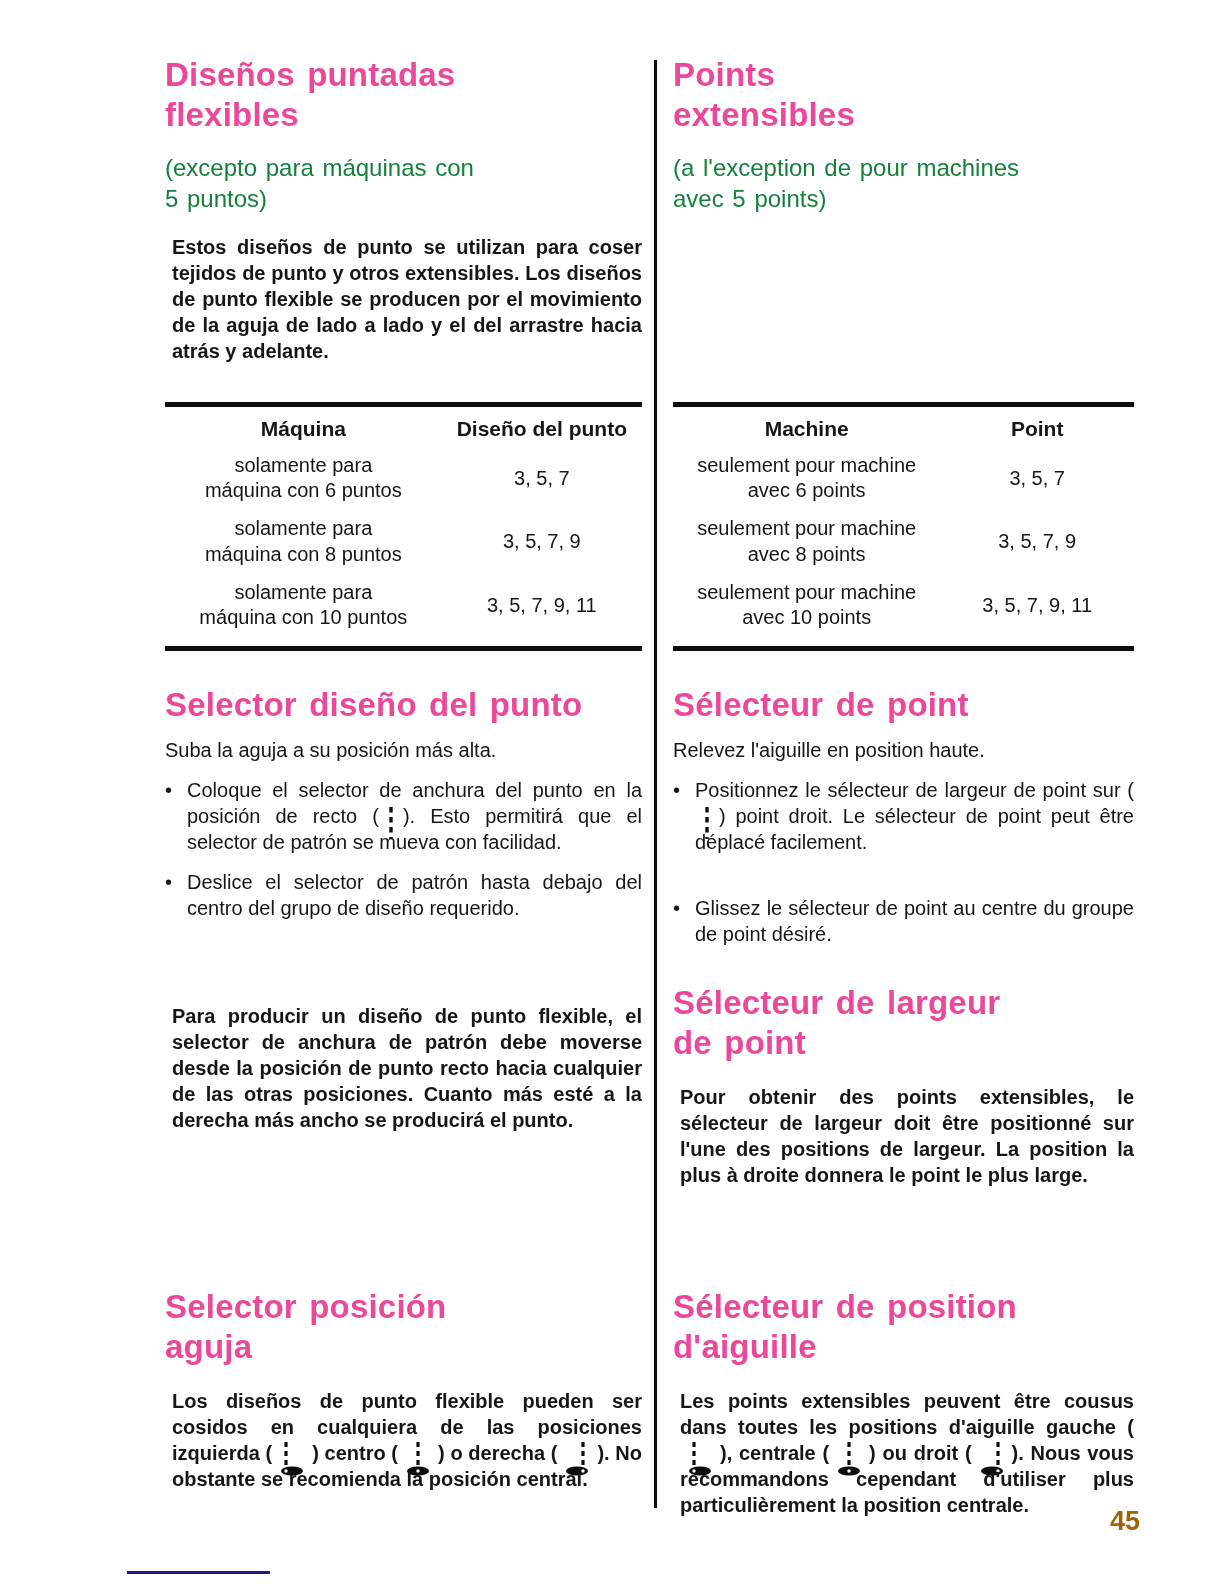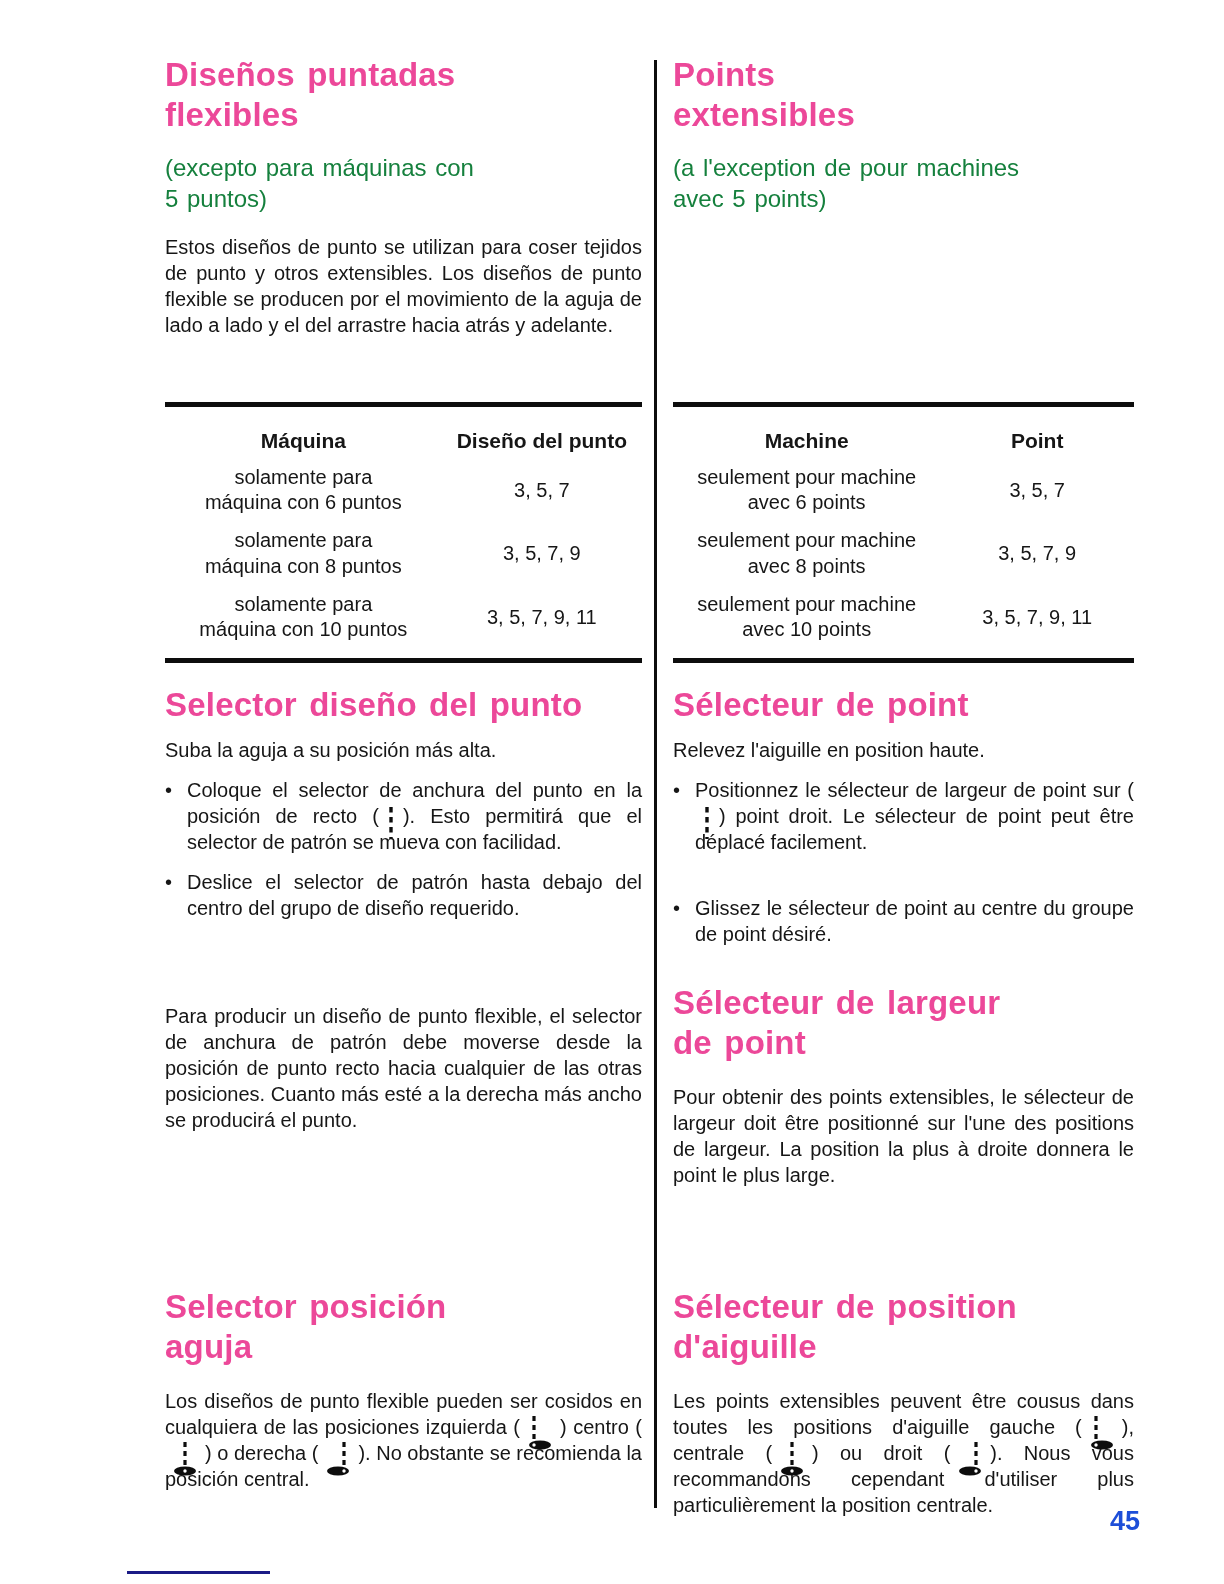--- a/index.html
+++ b/index.html
@@ -26,29 +26,30 @@
 
   h1{
     margin:0;font-size:33px;line-height:1.22;font-weight:700;
     letter-spacing:0.2px;word-spacing:3px;white-space:pre-line;color:#ec4899;
   }
   h2{
     margin:16px 0 2px 0;font-size:24px;line-height:1.3;font-weight:400;
     word-spacing:2px;white-space:pre-line;color:#15803d;
   }
   p.body{
-    margin:20px 0 0 0;font-size:20px;line-height:1.3;
+    margin:20px 0 0 7px;font-size:20px;line-height:1.3;
     text-align:justify;
+    font-weight:bold;
   }
   p.lead{margin:12px 0 0 0;font-size:20px;line-height:1.3;}
 
   
   .tbl{
     border-top:5px solid #0d0d0d;border-bottom:5px solid #0d0d0d;
-    padding:22px 0 16px 0;
+    padding:10px 0 16px 0;
     display:grid;grid-template-columns:58% 42%;
     row-gap:13px;
   }
   .tbl .th{font-weight:700;font-size:21px;text-align:center;line-height:1.1;}
   .tbl .cell-machine{
     font-size:20px;line-height:1.26;text-align:center;white-space:pre-line;
   }
   .tbl .cell-stitches{
     font-size:20px;text-align:center;align-self:center;
   }
@@ -63,21 +64,21 @@
   .bullets .btxt{flex:1;font-size:20px;line-height:1.3;text-align:justify;}
 
   
   svg.inline-icon{
     display:inline-block;vertical-align:middle;
     margin:-6px 5px -16px 5px;
   }
 
   .page-number{
     position:absolute;left:1080px;top:1506px;width:60px;
-    font-size:27px;font-weight:700;text-align:right;color:#1d4ed8;
+    font-size:27px;font-weight:700;text-align:right;color:#a16207;
   }
   .footer-rule{position:absolute;left:127px;top:1571px;width:143px;height:3px;}
 </style>
 </head>
 <body>
 
 <svg width="0" height="0" style="position:absolute">
   <defs>
     <g id="straight-stitch">
       <line x1="7" y1="1" x2="7" y2="33" stroke="#0d0d0d" stroke-width="3.4" stroke-dasharray="5.5 4.5"></line>

